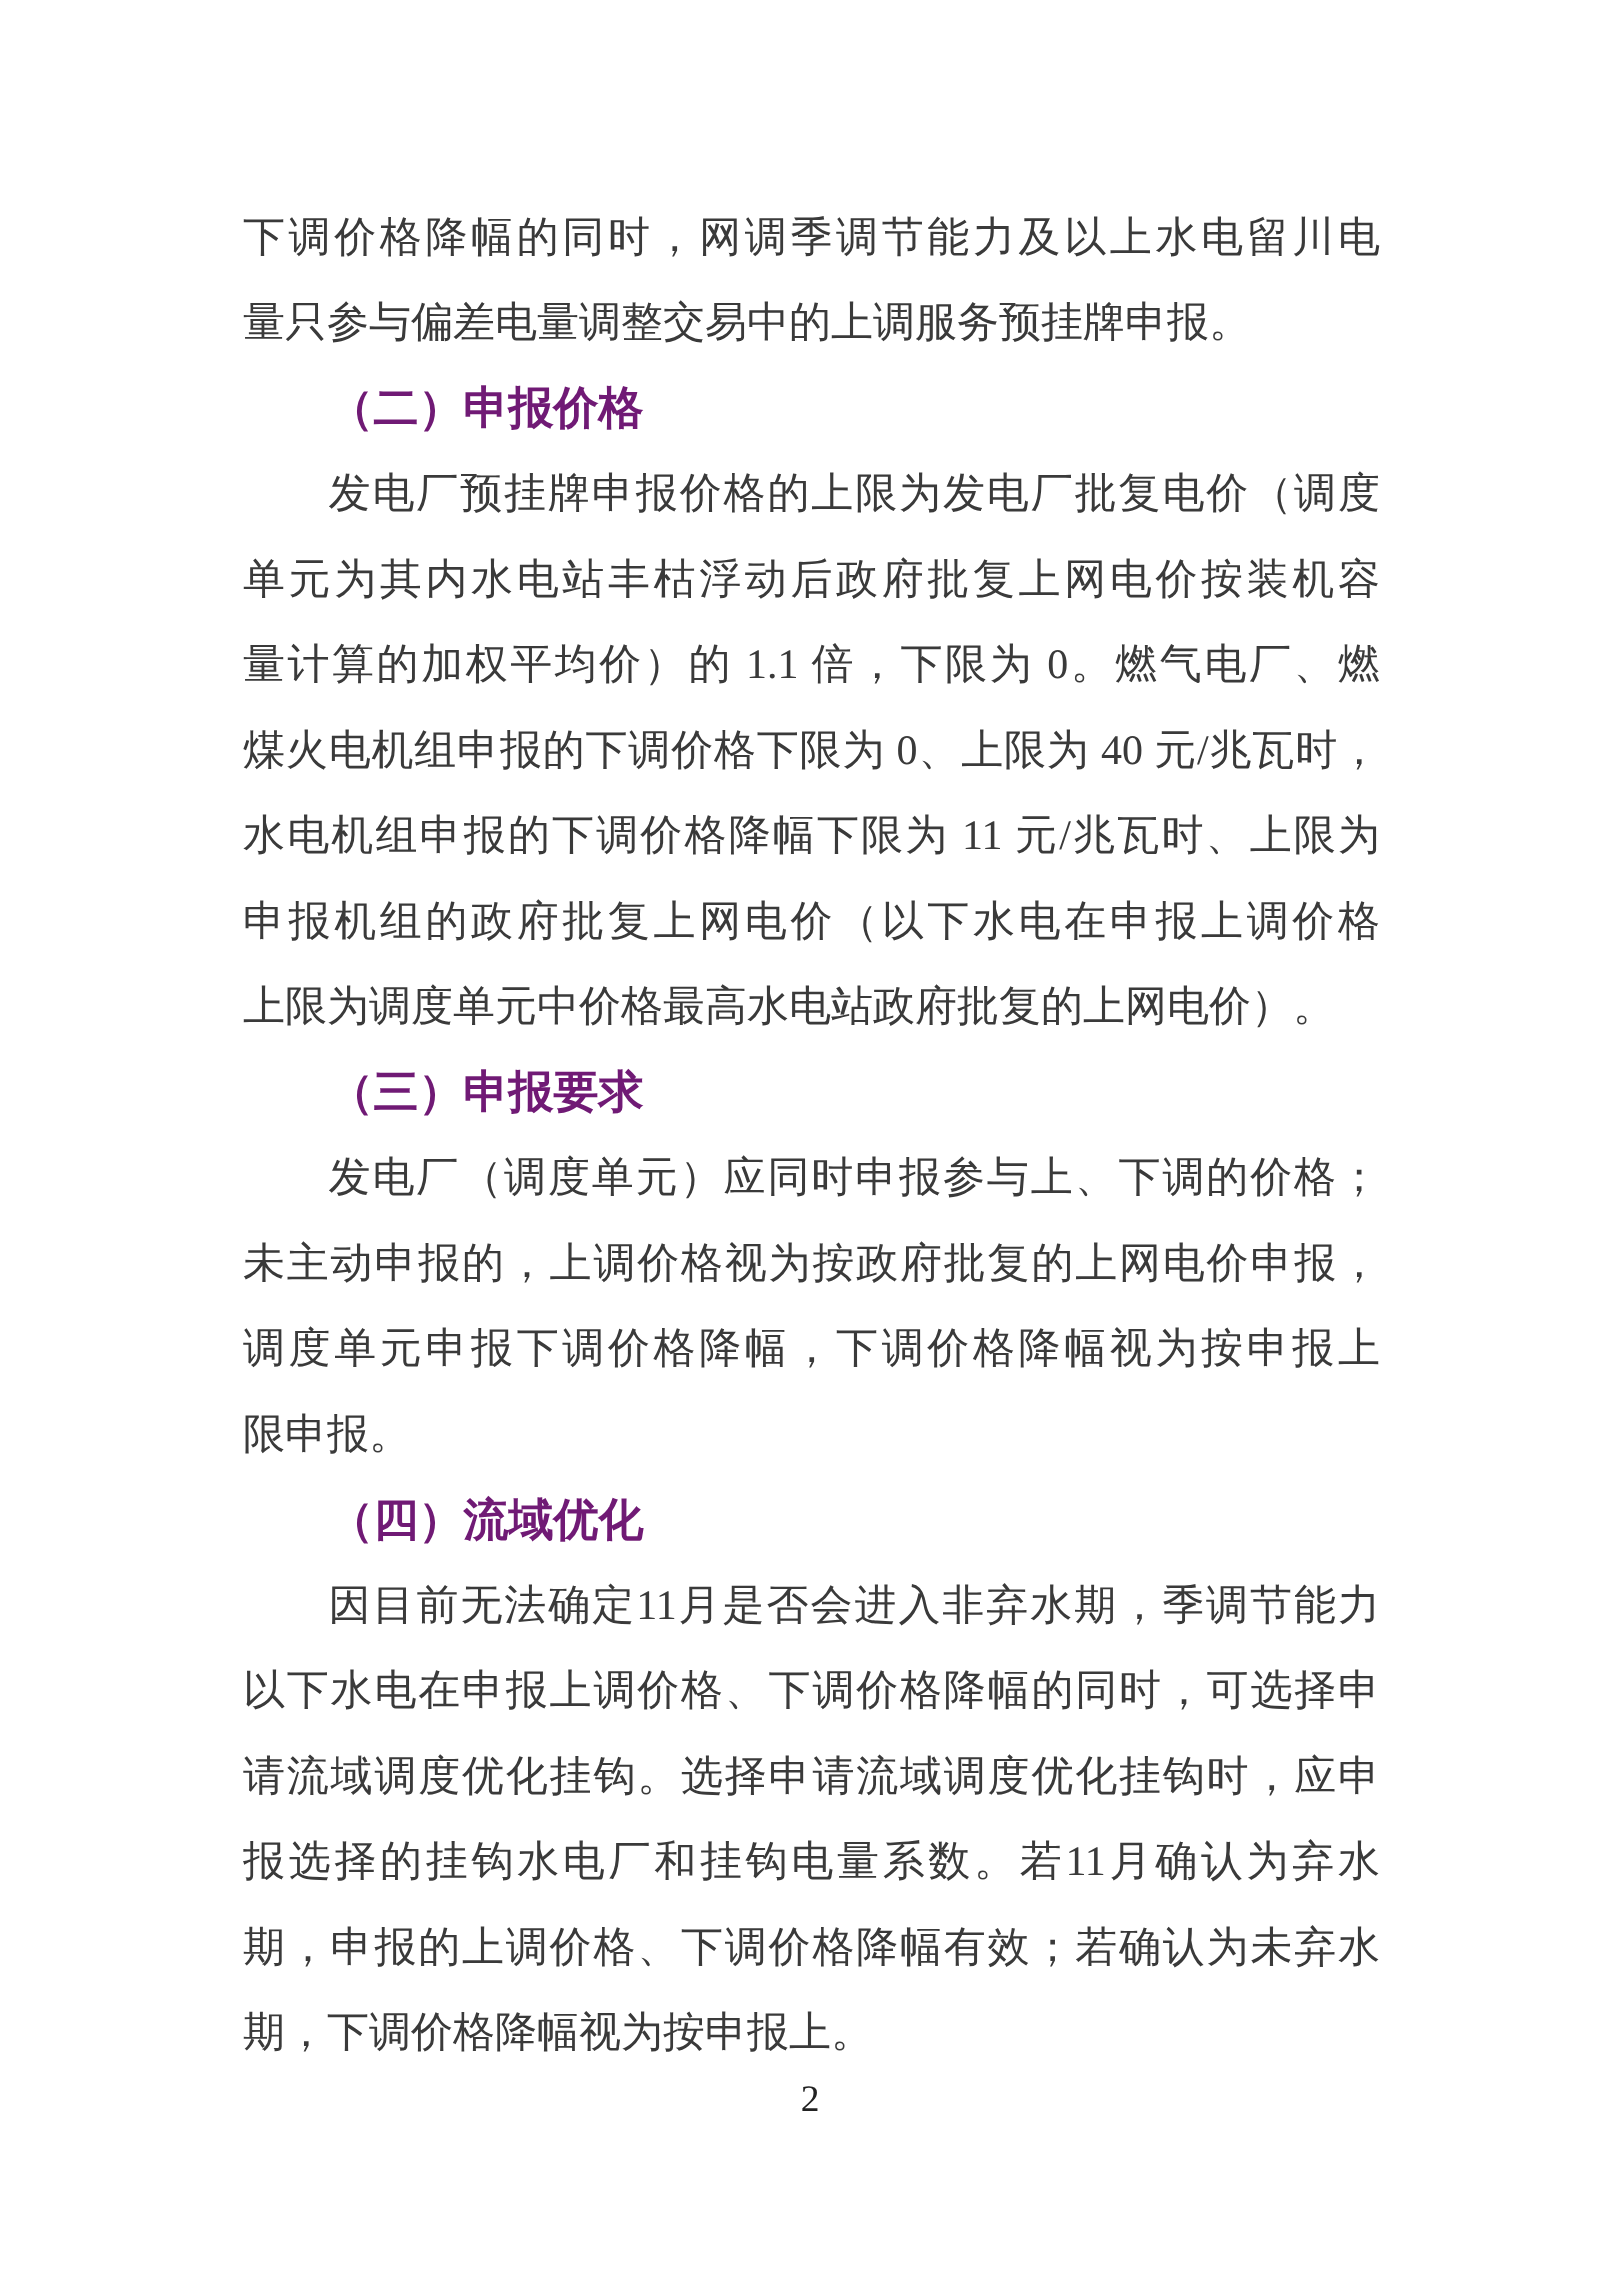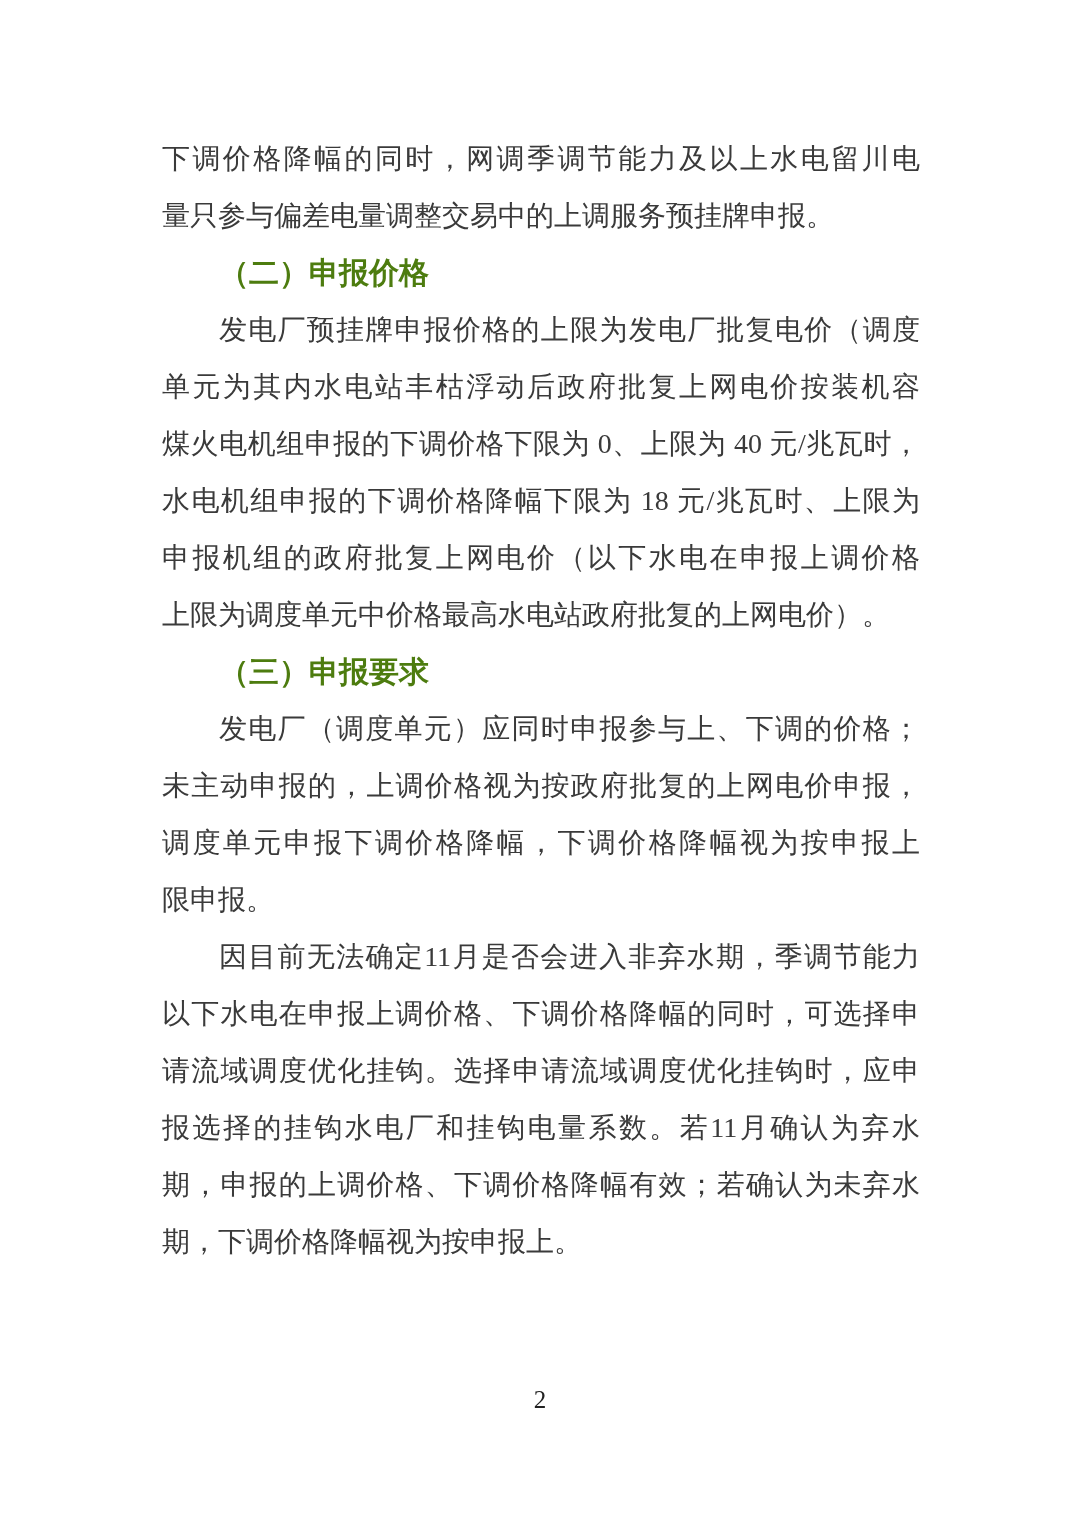--- a/index.html
+++ b/index.html
@@ -33,21 +33,21 @@
   }
   .line.end {
     text-align: left;
     text-align-last: left;
   }
   .line.indent {
     text-indent: 57px;
   }
   .line.heading {
     font-weight: bold;
-    color: #4d7c0f;
+    color: #701a75;
     font-size: 30px;
     text-align: left;
     text-align-last: left;
   }
   .pagenum {
     position: absolute;
     top: 1382px;
     left: 0;
     width: 1080px;
     height: 36px;
@@ -61,29 +61,31 @@
 </head>
 <body>
 
 <div class="page">
   <div class="content">
     <div class="line just">下调价格降幅的同时，网调季调节能力及以上水电留川电</div>
     <div class="line end">量只参与偏差电量调整交易中的上调服务预挂牌申报。</div>
     <div class="line heading indent">（二）申报价格</div>
     <div class="line indent">发电厂预挂牌申报价格的上限为发电厂批复电价（调度</div>
     <div class="line">单元为其内水电站丰枯浮动后政府批复上网电价按装机容</div>
+    <div class="line">量计算的加权平均价）的 1.1 倍，下限为 0。燃气电厂、燃</div>
     <div class="line">煤火电机组申报的下调价格下限为 0、上限为 40 元/兆瓦时，</div>
-    <div class="line">水电机组申报的下调价格降幅下限为 18 元/兆瓦时、上限为</div>
+    <div class="line">水电机组申报的下调价格降幅下限为 11 元/兆瓦时、上限为</div>
     <div class="line">申报机组的政府批复上网电价（以下水电在申报上调价格</div>
     <div class="line end">上限为调度单元中价格最高水电站政府批复的上网电价）。</div>
     <div class="line heading indent">（三）申报要求</div>
     <div class="line indent">发电厂（调度单元）应同时申报参与上、下调的价格；</div>
     <div class="line">未主动申报的，上调价格视为按政府批复的上网电价申报，</div>
     <div class="line">调度单元申报下调价格降幅，下调价格降幅视为按申报上</div>
     <div class="line end">限申报。</div>
+    <div class="line heading indent">（四）流域优化</div>
     <div class="line indent">因目前无法确定11月是否会进入非弃水期，季调节能力</div>
     <div class="line">以下水电在申报上调价格、下调价格降幅的同时，可选择申</div>
     <div class="line">请流域调度优化挂钩。选择申请流域调度优化挂钩时，应申</div>
     <div class="line">报选择的挂钩水电厂和挂钩电量系数。若11月确认为弃水</div>
     <div class="line">期，申报的上调价格、下调价格降幅有效；若确认为未弃水</div>
     <div class="line end">期，下调价格降幅视为按申报上。</div>
   </div>
   <div class="pagenum">2</div>
 </div>
 

